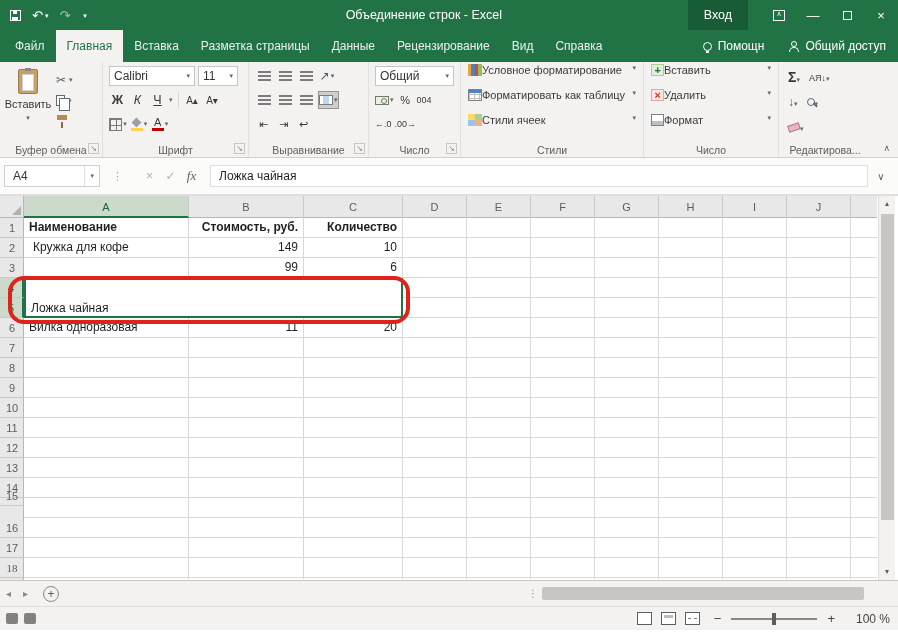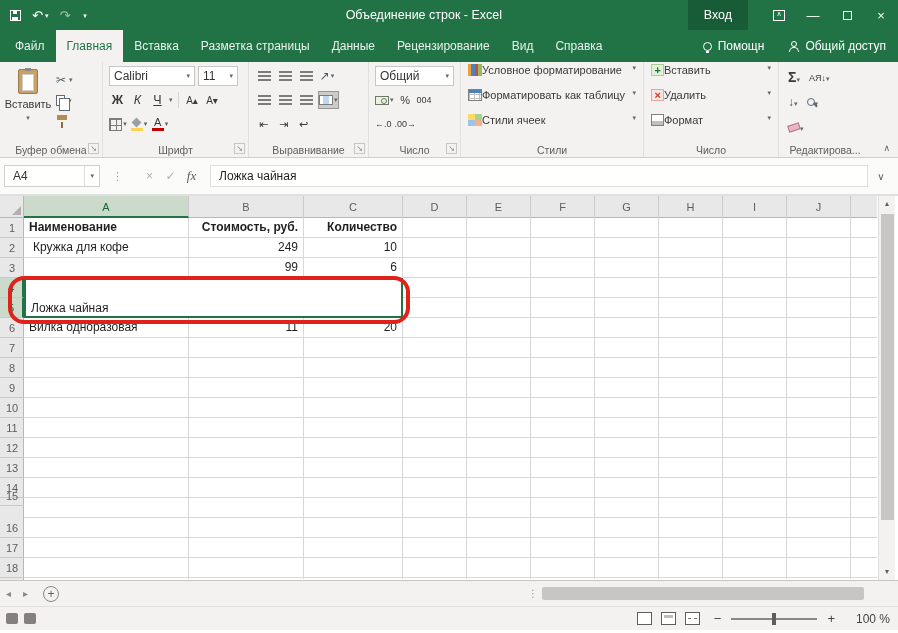--- a/index.html
+++ b/index.html
@@ -432,41 +432,41 @@
         <div class="row-h" style="top: 140px;">8</div>
         <div class="row-h" style="top: 160px;">9</div>
         <div class="row-h" style="top: 180px;">10</div>
         <div class="row-h" style="top: 200px;">11</div>
         <div class="row-h" style="top: 220px;">12</div>
         <div class="row-h" style="top: 240px;">13</div>
         <div class="row-h" style="top: 260px;">14</div>
         <div class="row-h" style="top: 268px;">15</div>
         <div class="row-h" style="top: 300px;">16</div>
         <div class="row-h" style="top: 320px;">17</div>
-        <div class="row-h" style="top: 340px;">18</div>
+        <div class="row-h" style="top: 340px; font-family: Liberation Serif, serif;">18</div>
       </div>
     <div class="gridbody">
       <div id="grid-lines">
           <div class="vline" style="left: 164px;"></div>
           <div class="vline" style="left: 279px;"></div>
           <div class="vline" style="left: 378px;"></div>
           <div class="vline" style="left: 442px;"></div>
           <div class="vline" style="left: 506px;"></div>
           <div class="vline" style="left: 570px;"></div>
           <div class="vline" style="left: 634px;"></div>
           <div class="vline" style="left: 698px;"></div>
           <div class="vline" style="left: 762px;"></div>
           <div class="vline" style="left: 826px;"></div>
         </div>
       <div id="cells">
           <div class="cell bold" style="left: 0px; top: 0px; width: 164px; height: 19px;">Наименование</div>
           <div class="cell bold right" style="left: 165px; top: 0px; width: 114px; height: 19px;">Стоимость, руб.</div>
           <div class="cell bold right" style="left: 280px; top: 0px; width: 98px; height: 19px;">Количество</div>
           <div class="cell" style="left: 4px; top: 20px; width: 164px; height: 19px;">Кружка для кофе</div>
-          <div class="cell right" style="left: 165px; top: 20px; width: 114px; height: 19px;">249</div>
+          <div class="cell right" style="left: 165px; top: 20px; width: 114px; height: 19px;">149</div>
           <div class="cell right" style="left: 280px; top: 20px; width: 98px; height: 19px;">10</div>
           <div class="cell" style="left: 0px; top: 56px; width: 164px; height: 19px;">Ложка столовая</div>
           <div class="cell right" style="left: 165px; top: 40px; width: 114px; height: 19px;">99</div>
           <div class="cell right" style="left: 280px; top: 40px; width: 98px; height: 19px;">6</div>
           <div class="cell" style="left: 0px; top: 100px; width: 164px; height: 19px;">Вилка одноразовая</div>
           <div class="cell right" style="left: 165px; top: 100px; width: 114px; height: 19px;">11</div>
           <div class="cell right" style="left: 280px; top: 100px; width: 98px; height: 19px;">20</div>
         </div>
       <div class="merged" id="merged-cell" style="left: 0px; top: 60px; width: 379px; height: 40px;">Ложка чайная</div>
     </div>

